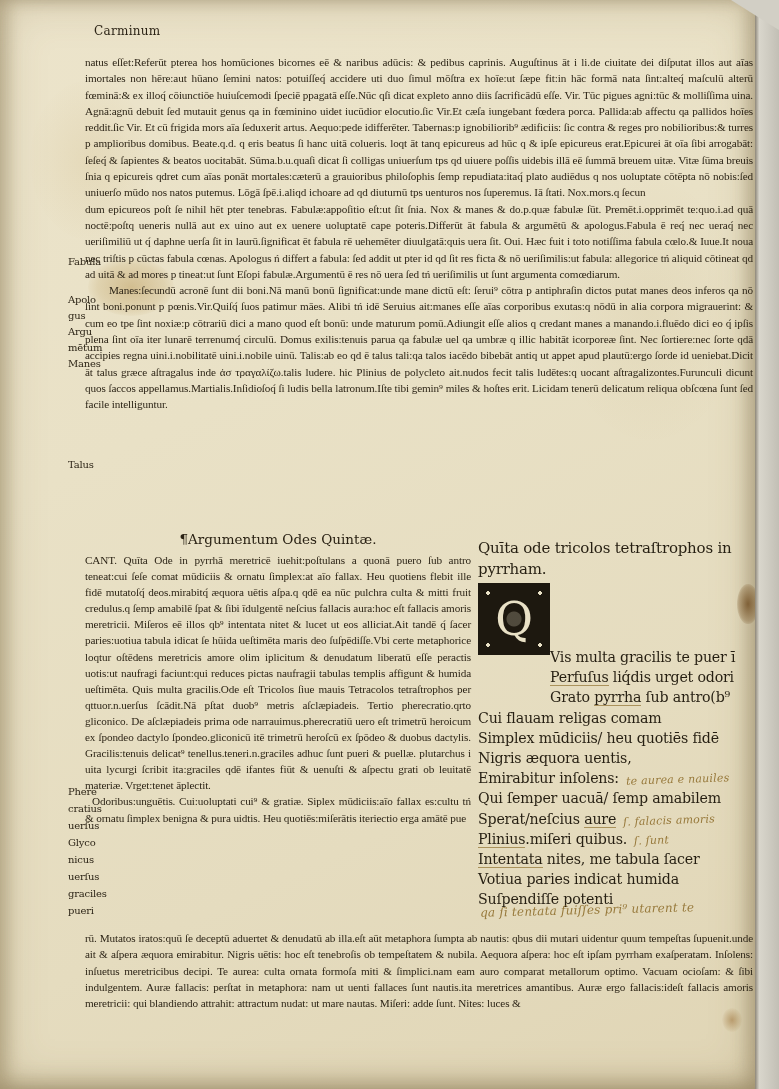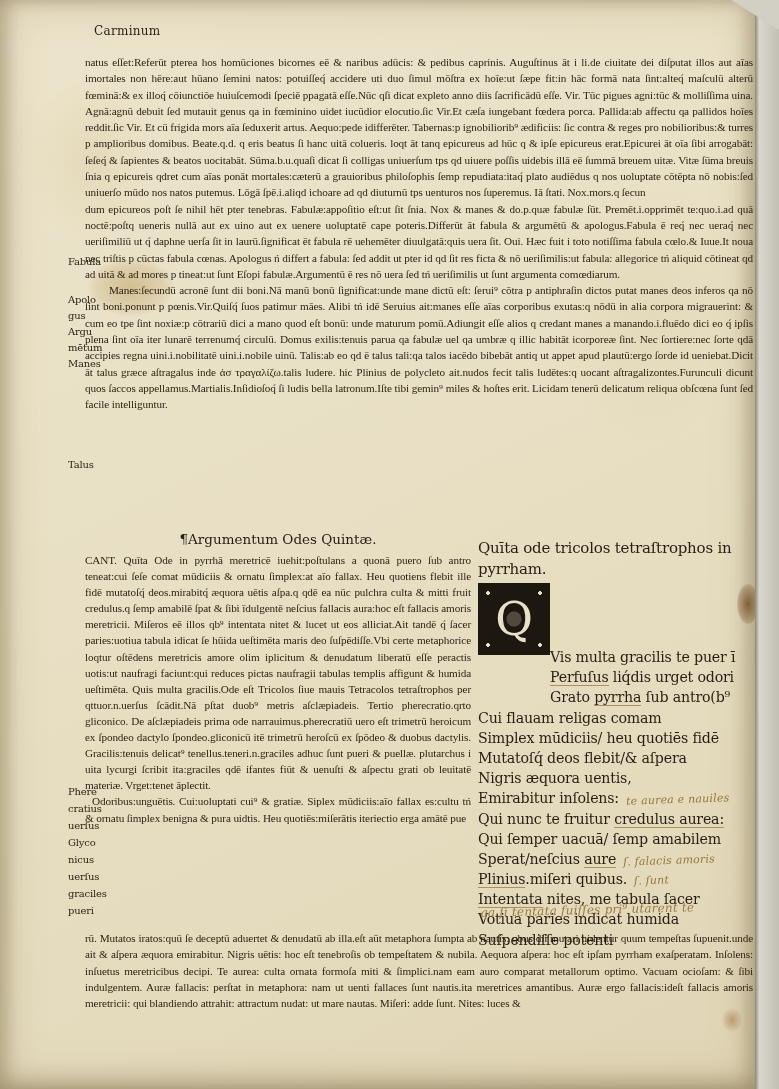--- a/index.html
+++ b/index.html
@@ -150,24 +150,22 @@
           <span>(roſa</span>
         </div>
       </div>
       <div class="dropcap">Q</div>
       <div class="verses">
         <div class="vline dc"><span>Vis multa gracilis te puer ī</span><span class="uline"></span><span></span></div>
         <div class="vline dc"><span></span><span class="uline">Perfuſus</span><span> liq́dis urget odori</span></div>
         <div class="vline dc"><span>Grato </span><span class="uline">pyrrha</span><span> ſub antro(b⁹</span></div>
         <div class="vline"><span>Cui flauam religas comam</span></div>
         <div class="vline"><span>Simplex mūdiciis/ heu quotiēs fidē</span></div>
-        <div class="vline"><span>Mutatoſq́ deos flebit/&amp; aſpera</span></div>
         <div class="vline"><span>Nigris æquora uentis,</span></div>
         <div class="vline"><span>Emirabitur inſolens:</span><span class="hand">te aurea e nauiles</span></div>
-        <div class="vline"><span>Qui nunc te fruitur </span><span class="uline">credulus aurea:</span></div>
         <div class="vline"><span>Qui ſemper uacuā/ ſemp amabilem</span></div>
         <div class="vline"><span>Sperat/neſcius </span><span class="uline">aure</span><span class="hand">ſ. falacis amoris</span></div>
         <div class="vline"><span class="uline">Plinius</span><span>.miſeri quibus.</span><span class="hand">ſ. ſunt</span></div>
         <div class="vline"><span class="uline">Intentata</span><span> nites, me tabula ſacer</span></div>
         <div class="vline"><span>Votiua paries indicat humida</span></div>
         <div class="vline"><span>Suſpendiſſe potenti</span></div>
       </div>
       <div class="hand final">qa ſi tentata fuiſſes pri⁹ utarent te</div>
     </div>
 

